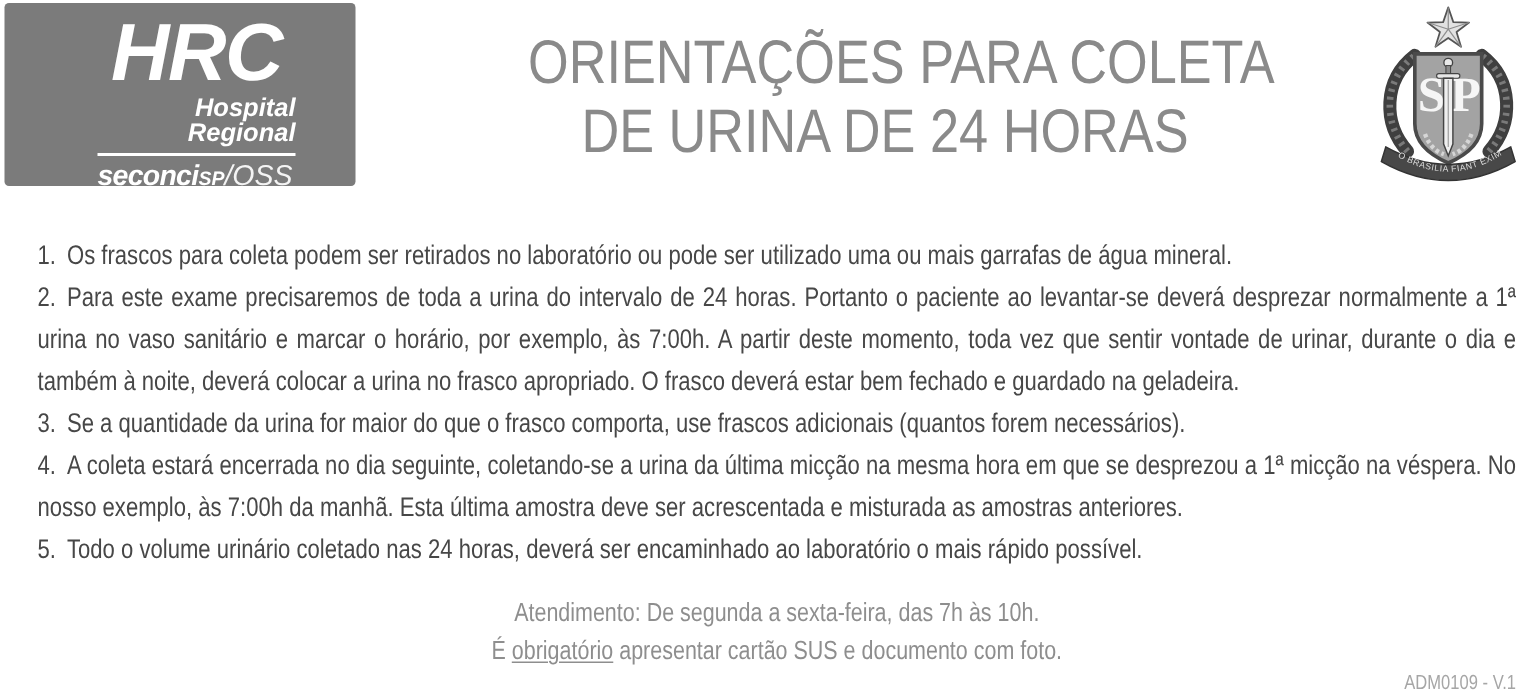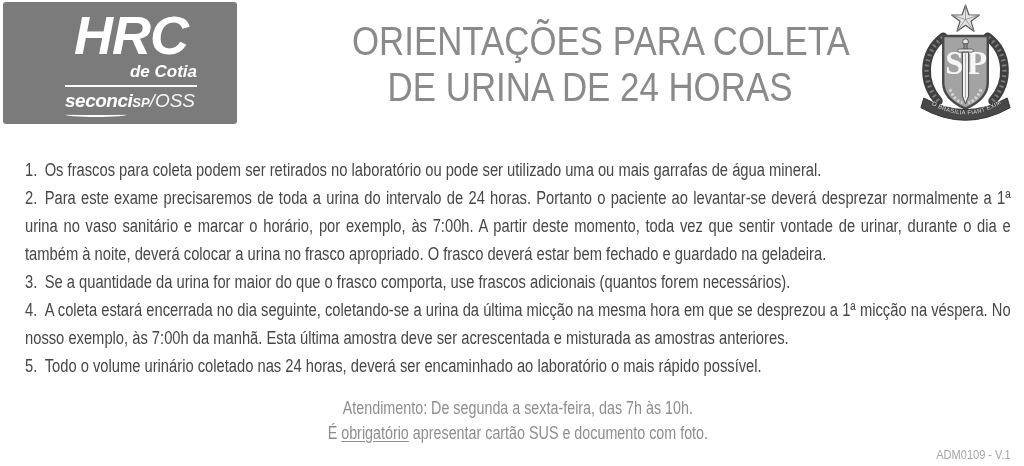--- a/index.html
+++ b/index.html
@@ -44,21 +44,21 @@
     color:var(--footer_text);font-size:17.5px;line-height:25px;text-align:center;}
   .footer .uline{text-decoration:underline;text-underline-offset:2px;}
   .doc-code{position:absolute;right:0;top:46px;font-size:13.5px;color:var(--code_text);}
 </style>
 </head>
 <body>
 
 <div class="logo-box">
   <div class="logo-inner">
     <div class="logo-acronym">HRC</div>
-    <div class="logo-name">de Cotia</div>
+    <div class="logo-name">Hospital Regional</div>
     <div class="logo-rule"></div>
     <div class="logo-org">
       <span class="main">seconci</span><span class="sp">SP</span><span class="oss">/OSS</span>
     </div>
     <div class="logo-swoosh"></div>
   </div>
 </div>
 
 <div class="doc-title">
   <div>ORIENTAÇÕES PARA COLETA</div>

